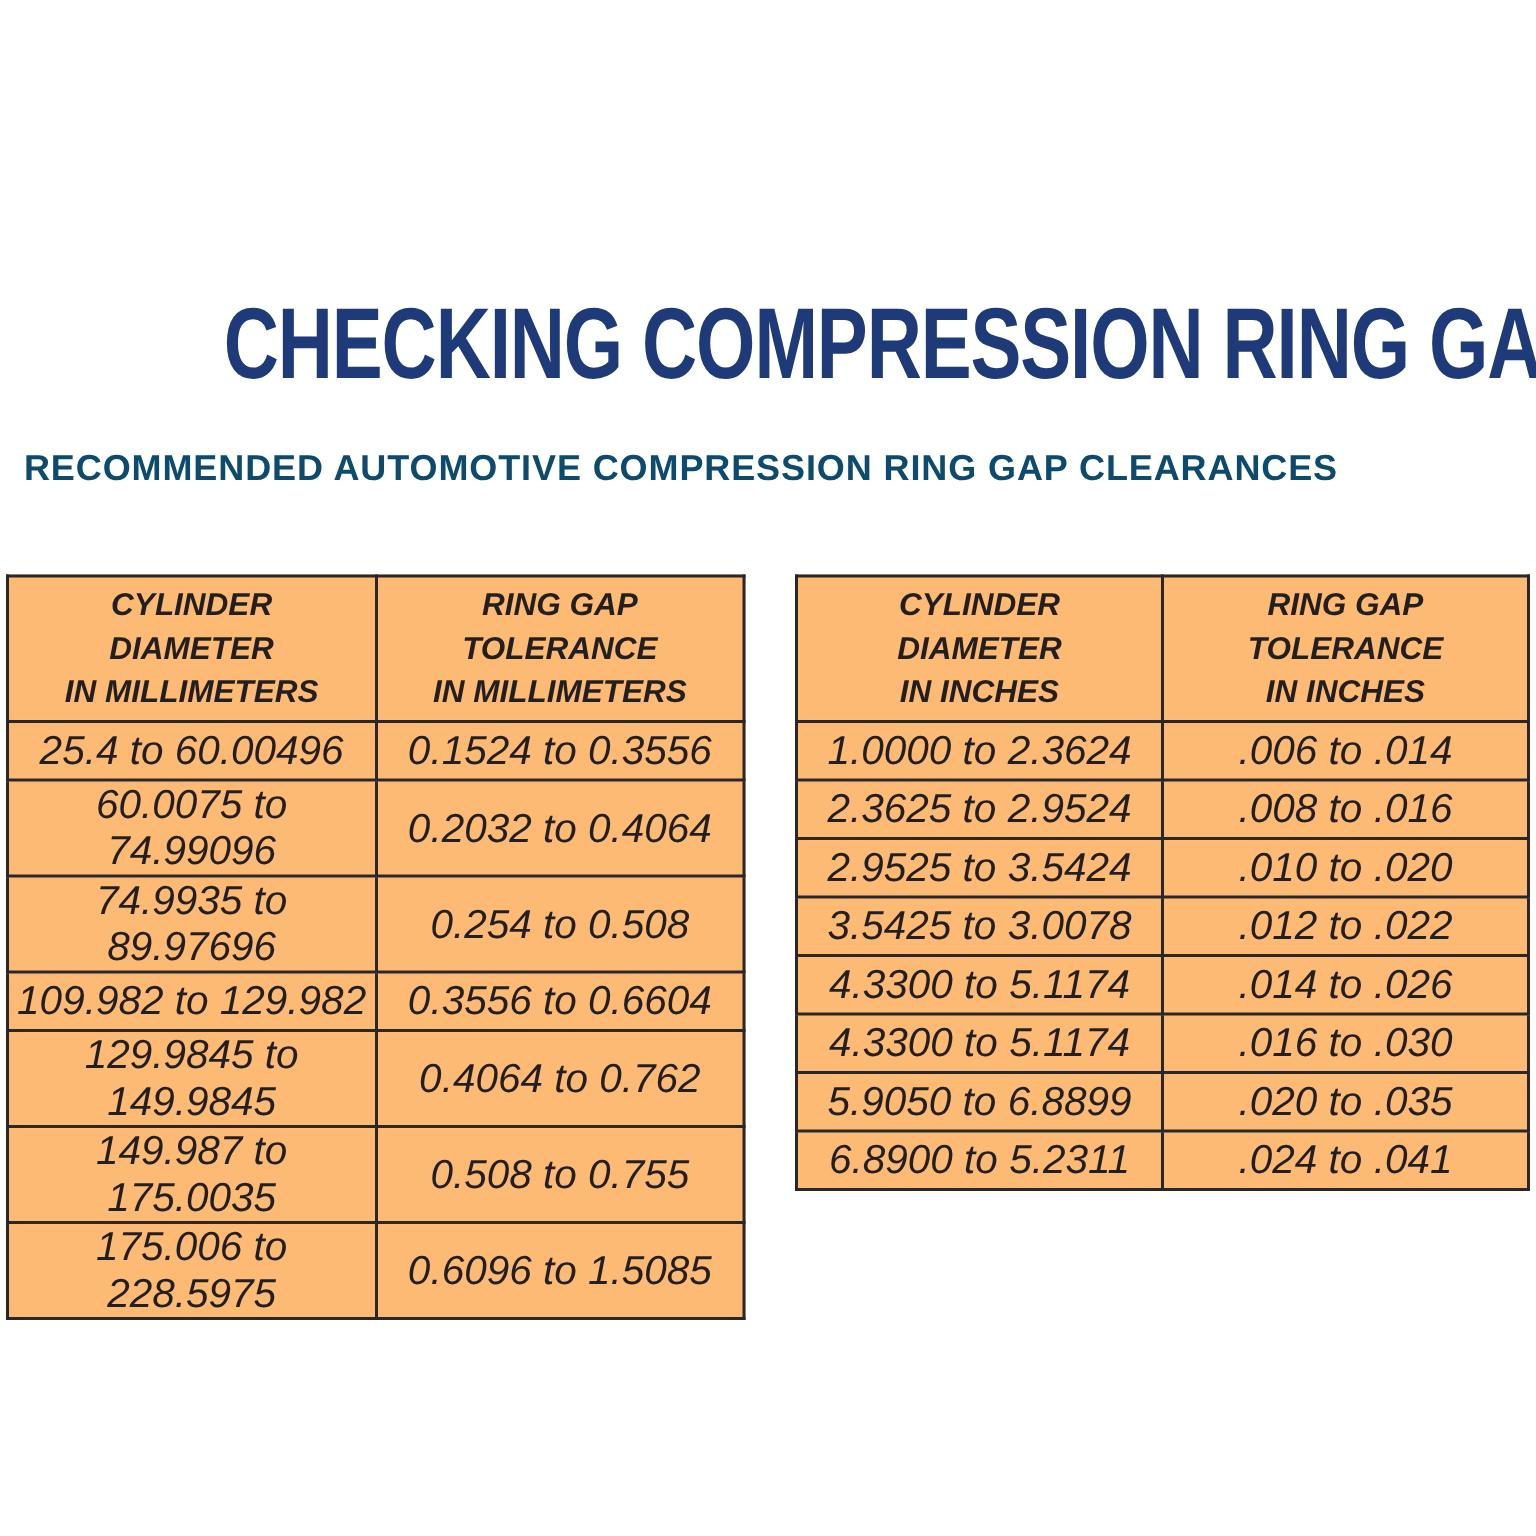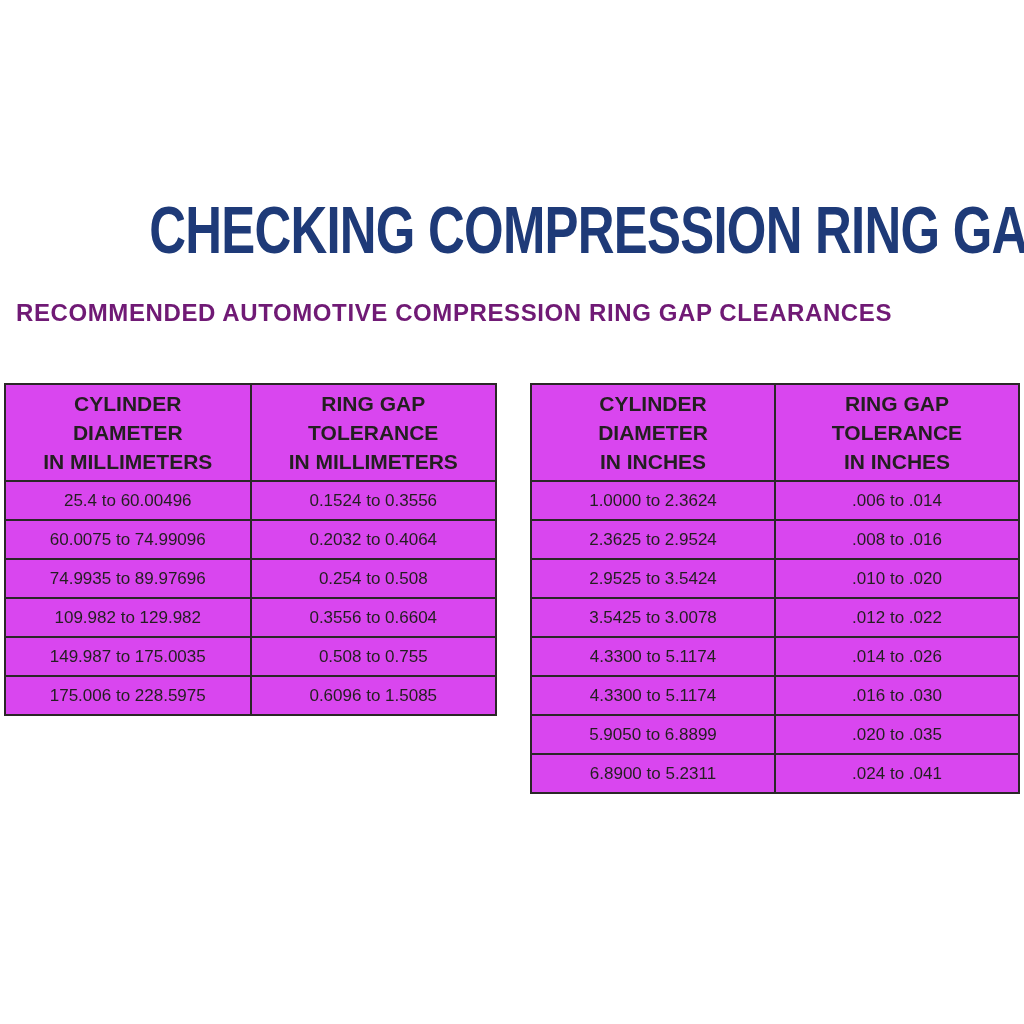--- a/index.html
+++ b/index.html
@@ -36,53 +36,54 @@
   .subtitle {
     position: absolute;
     top: 299px;
     left: 0;
     width: 908px;
     text-align: center;
     font-size: 24px;
     line-height: 28px;
     font-weight: bold;
     letter-spacing: 0.6px;
-    color: #701a75;
+    color: #0c4a6e;
     white-space: nowrap;
   }
   .table-host {
     position: absolute;
     top: 383px;
   }
   .table-host.left  { left: 4px;   width: 493px; }
   .table-host.right { left: 530px; width: 490px; }
   table.data-table {
     border-collapse: collapse;
     table-layout: fixed;
     width: 100%;
-    background: #d946ef;
+    background: #fdba74;
+    font-style: italic;
   }
   table.data-table th,
   table.data-table td {
     border: 2px solid #2b2728;
     padding: 0;
     text-align: center;
     vertical-align: middle;
     color: #231f20;
     width: 50%;
   }
   table.data-table th {
     height: 95px;
     font-size: 21px;
     font-weight: bold;
     line-height: 29px;
   }
   table.data-table td {
     height: 37px;
-    font-size: 17px;
+    font-size: 27px;
     font-weight: normal;
   }
   .hdr-line { display: block; }
 </style>
 </head>
 <body>
 
 <div class="page">
 
   <div class="main-title">
@@ -116,20 +117,24 @@
             <td>60.0075 to 74.99096</td>
             <td>0.2032 to 0.4064</td>
           </tr>
           <tr>
             <td>74.9935 to 89.97696</td>
             <td>0.254 to 0.508</td>
           </tr>
           <tr>
             <td>109.982 to 129.982</td>
             <td>0.3556 to 0.6604</td>
+          </tr>
+          <tr>
+            <td>129.9845 to 149.9845</td>
+            <td>0.4064 to 0.762</td>
           </tr>
           <tr>
             <td>149.987 to 175.0035</td>
             <td>0.508 to 0.755</td>
           </tr>
           <tr>
             <td>175.006 to 228.5975</td>
             <td>0.6096 to 1.5085</td>
           </tr>
         </tbody>

